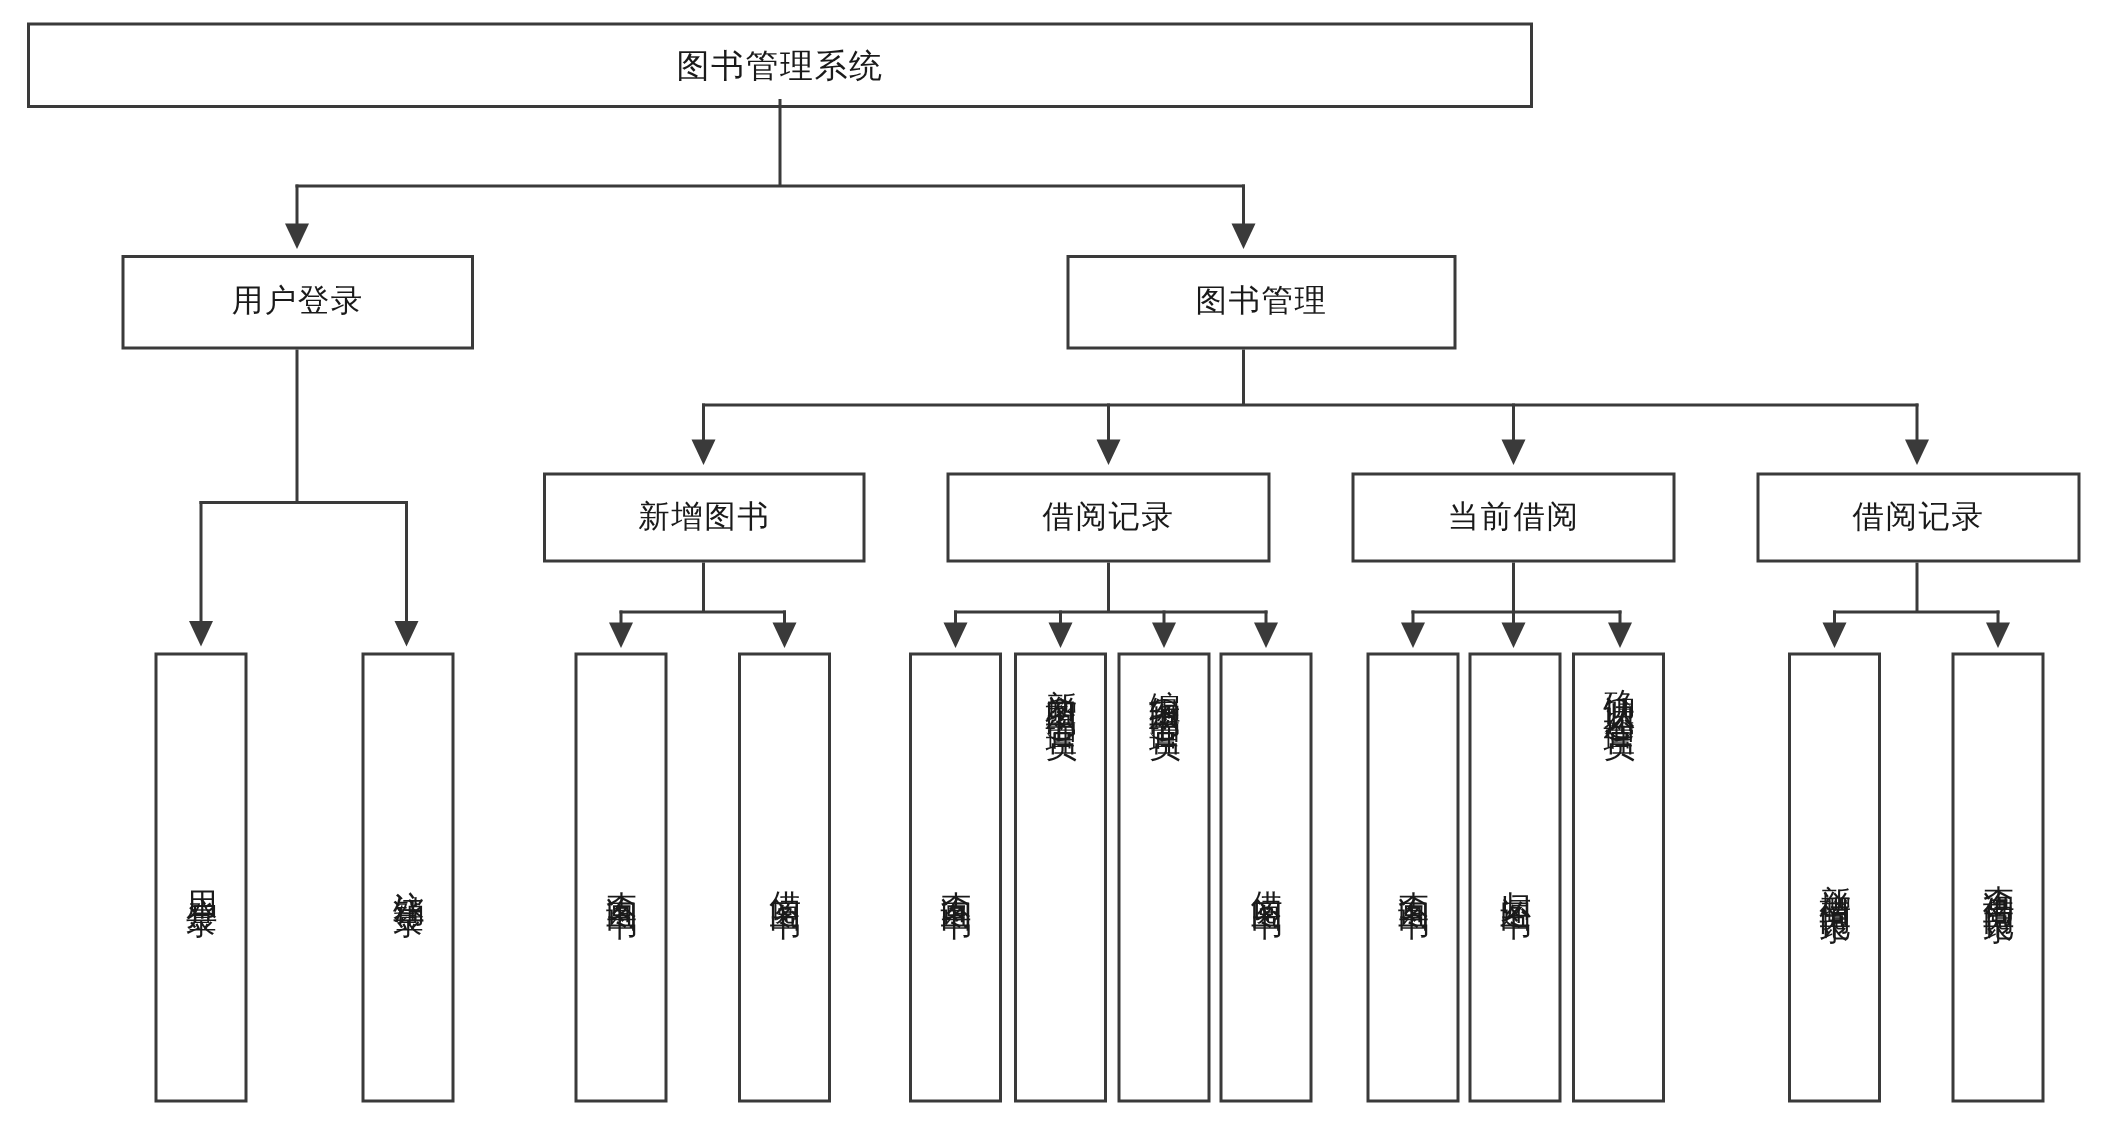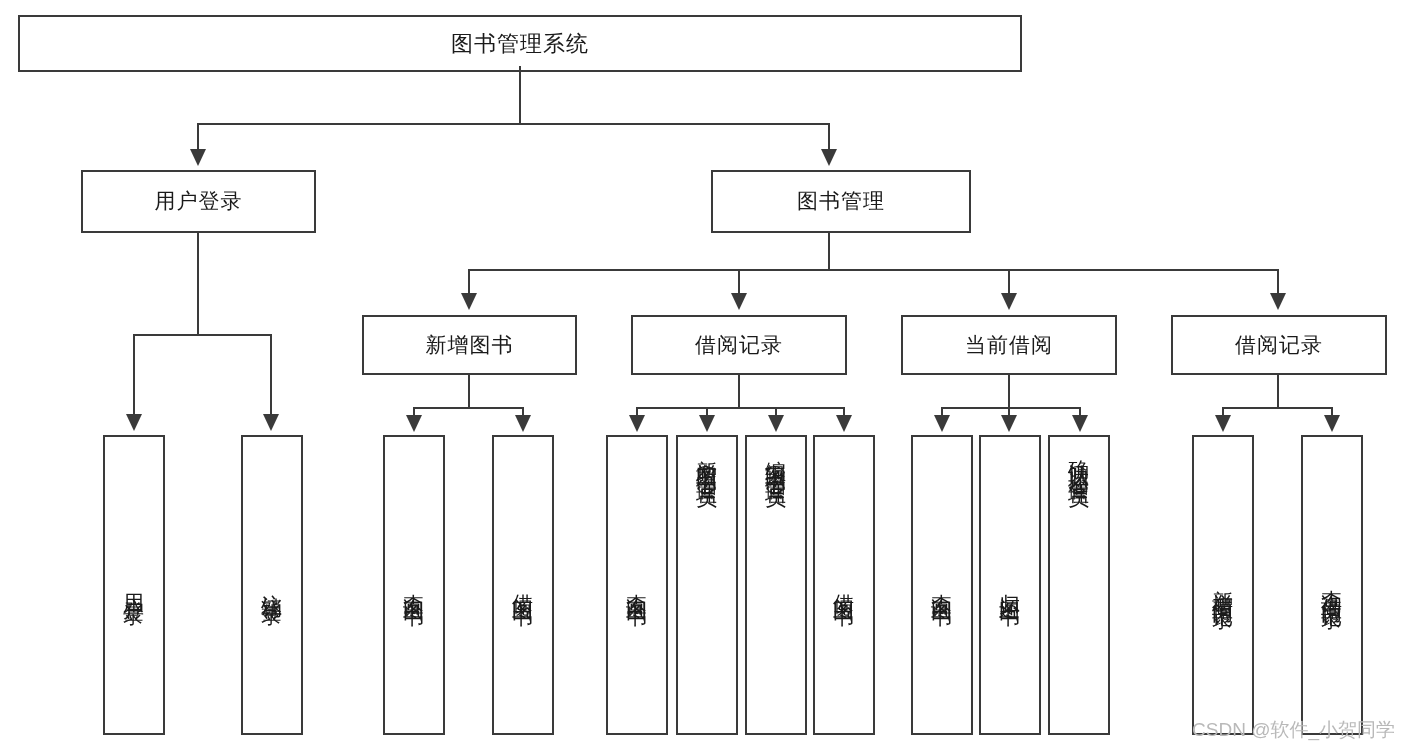--- a/index.html
+++ b/index.html
@@ -209,15 +209,14 @@
     <span class="label">确认归还（管理员）</span>
   </div>
 
   <div class="node vert mid" style="left:1192px;top:435px;width:62px;height:300px;">
     <span class="label">新增借阅记录</span>
   </div>
   <div class="node vert mid" style="left:1301px;top:435px;width:62px;height:300px;">
     <span class="label">查询借阅记录</span>
   </div>
 
-  <div id="watermark">CSDN @软件_小贺同学</div>
 
 </div>
 
 </body></html>

